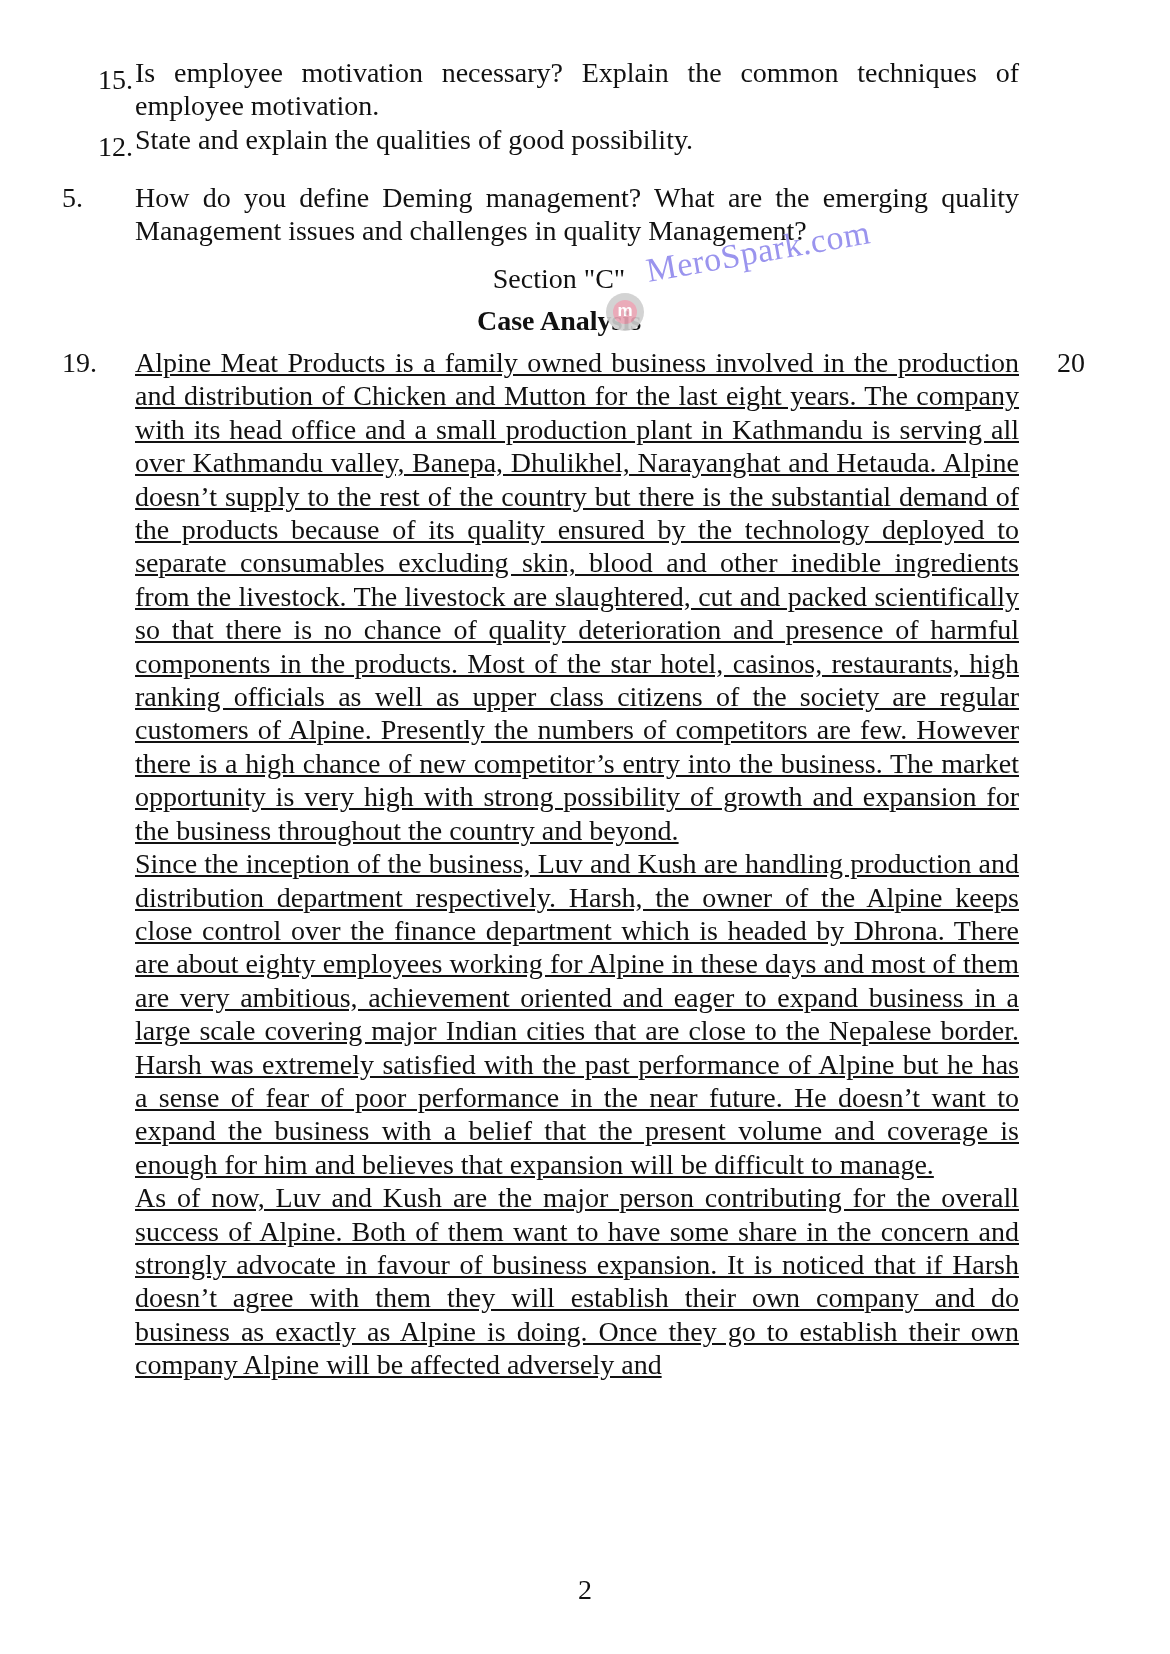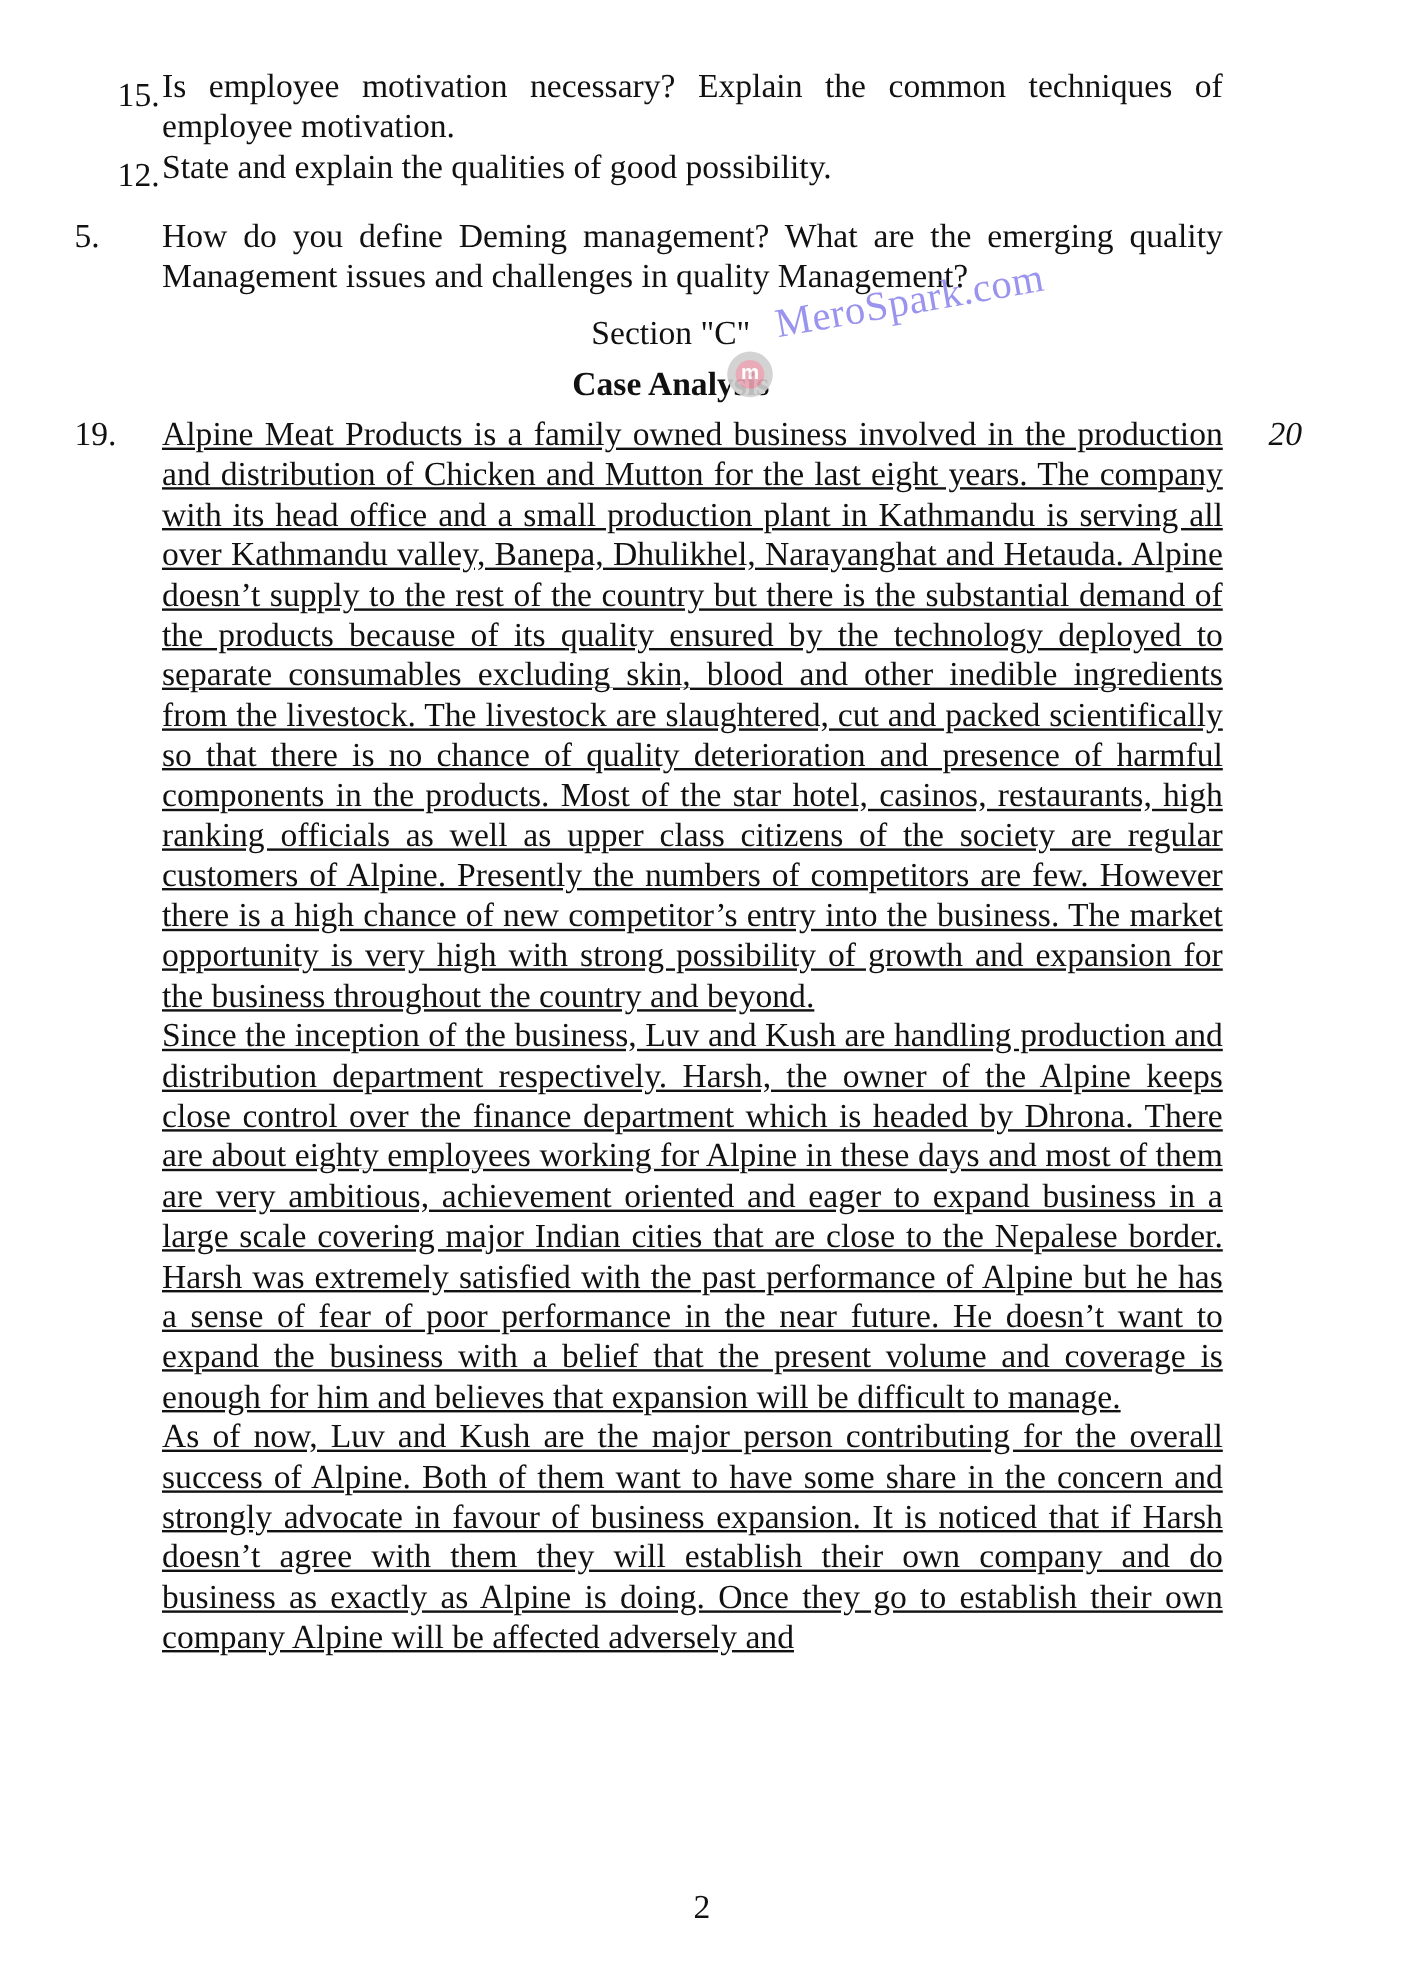--- a/index.html
+++ b/index.html
@@ -12,21 +12,21 @@
     position: absolute; left: 62px; width: 1000px;
     font-size: 28px; line-height: 33.4px;
   }
   .qnum { position: absolute; left: 0; top: 0; width: 50px; }
   .qnum.low { top: 7px; margin-left: 36px; }
   .qtext {
     position: absolute; left: 55px; width: 884px;
     text-align: justify; text-align-last: left; margin-left: 18px;
   }
   .qtext p { margin: 0; text-align: justify; text-decoration: underline; }
-  .marks { position: absolute; left: 1057px; font-size: 28px; line-height: 33.4px; font-style: italic; }
+  .marks { position: absolute; left: 1057px; font-size: 28px; line-height: 33.4px; }
   .center {
     position: absolute; left: 117px; width: 884px; text-align: center;
     font-size: 28px; line-height: 33.4px;
   }
   .bold { font-weight: bold; }
   .pagenum {
     position: absolute; left: 0; width: 1170px; text-align: center;
     top: 1574px; font-size: 28px;
   }
   .watermark {

